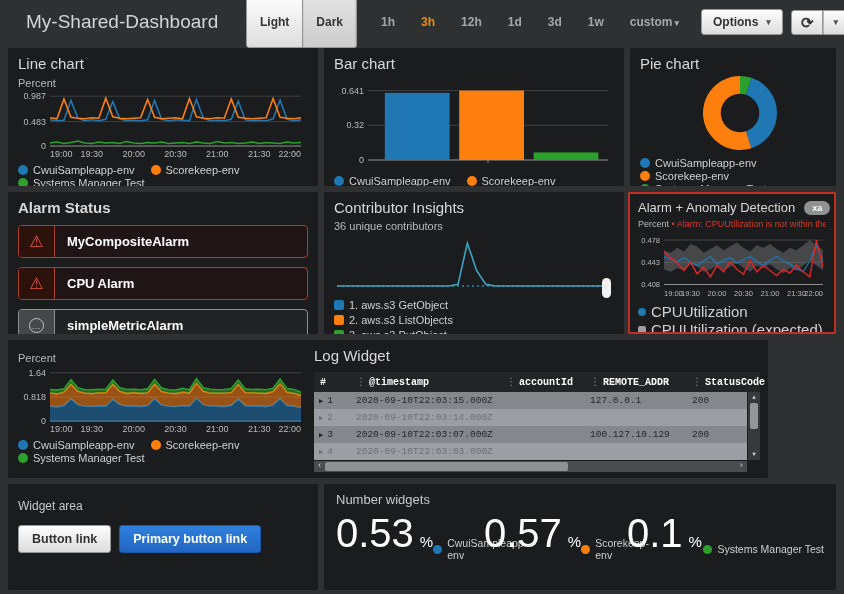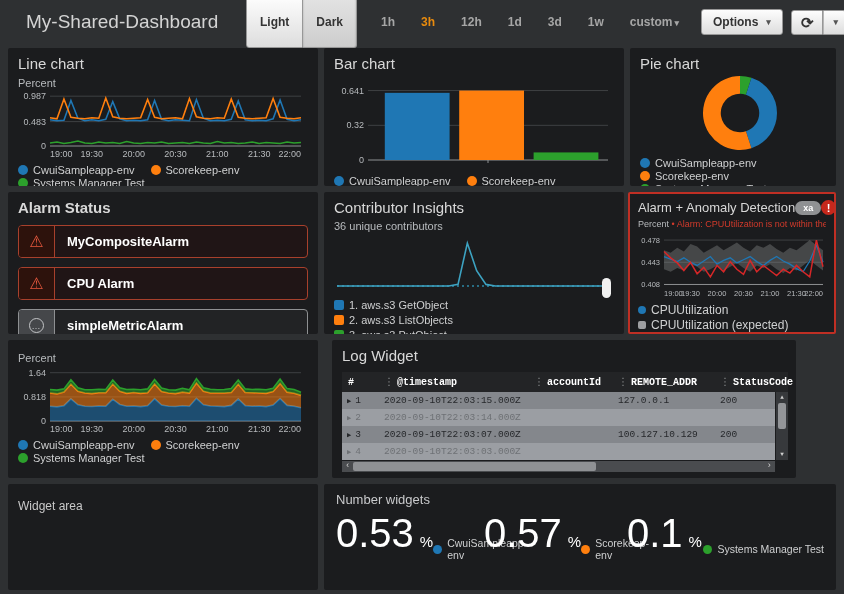--- a/index.html
+++ b/index.html
@@ -30,21 +30,21 @@
   svg text{font-family:"Liberation Sans",sans-serif}
   
   .alarm-row{display:flex;align-items:stretch;border:1px solid #a8402c;border-radius:4px;height:33px;margin-top:9px;overflow:hidden;cursor:pointer;background:#201516}
   .alarm-row.insuff{border-color:#8e9092;background:#222325}
   .alarm-ic{width:36px;display:flex;align-items:center;justify-content:center;font-size:16px;color:#e4573d;background:#2d120c;border-right:1px solid #a8402c;flex:none}
   .alarm-row.insuff .alarm-ic{color:#c3c5c7;background:#45474a;border-right-color:#8e9092;font-size:13px}
   .alarm-name{color:#fff;font-weight:bold;font-size:13px;display:flex;align-items:center;padding-left:12px}
   .insuff-circle{width:15px;height:15px;border:1.5px solid #c3c5c7;border-radius:50%;display:flex;align-items:center;justify-content:center;font-size:9px;line-height:6px;letter-spacing:1px;color:#c3c5c7}
   
   .anom{border:2px solid #bf2f24}
-  .anom-head{display:flex;align-items:center;gap:0}
+  .anom-head{display:flex;align-items:center;gap:9px}
   .pill{background:#8f9193;color:#fff;border-radius:9px;font-size:9px;font-weight:bold;padding:2px 8px;margin-left:auto}
   .errc{width:15px;height:15px;border-radius:50%;background:#c6281c;color:#fff;font-size:11px;font-weight:bold;display:flex;align-items:center;justify-content:center;flex:none}
   .alarm-line{font-size:9px;margin-top:4px;white-space:nowrap;overflow:hidden;color:#b7babd}
   .alarm-line .red{color:#d23a2b}
   
   .contrib-sub{font-size:11px;color:#b7babd;margin-top:4px}
   .clegend{font-size:11px;color:#cfd0d1;margin-top:3px}
   .clegend .li{margin-top:3px}
   .legend-scroll{position:absolute;right:13px;bottom:36px;width:9px;height:20px;border-radius:5px;background:#f1f1f1;cursor:pointer}
   
@@ -263,21 +263,21 @@
       <polyline points="26,24.560975609756092 32.625,27.097560975609753 39.25,29.634146341463413 45.875,25.829268292682926 52.5,30.26829268292683 59.125,33.43902439024391 65.75,29 72.375,24.560975609756092 79,32.170731707317074 85.625,28.365853658536587 92.25,25.829268292682926 98.875,30.902439024390247 105.5,27.73170731707317 112.125,24.560975609756092 118.75,29.634146341463413 125.375,33.43902439024391 132,28.365853658536587 138.625,24.560975609756092 145.25,29 151.875,32.170731707317074 158.5,36.60975609756099 165.125,39.780487804878064 171.75,29 178.375,13.14634146341465 185,30.26829268292683" fill="none" stroke="#1f77b4" stroke-width="1.3"></polyline>
       <polyline points="26,19.487804878048763 32.625,25.829268292682926 39.25,30.902439024390247 45.875,38.51219512195124 52.5,30.26829268292683 59.125,41.68292682926831 65.75,35.341463414634156 72.375,44.853658536585385 79,33.43902439024391 85.625,39.780487804878064 92.25,29.634146341463413 98.875,37.243902439024396 105.5,42.317073170731724 112.125,28.365853658536587 118.75,39.780487804878064 125.375,33.43902439024391 132,38.51219512195124 138.625,43.58536585365856 145.25,37.243902439024396 151.875,41.04878048780489 158.5,33.43902439024391 165.125,39.780487804878064 171.75,44.853658536585385 178.375,8.073170731707322 185,34.70731707317074" fill="none" stroke="#d62728" stroke-width="1.5"></polyline>
       <text x="26" y="64" fill="#b7babd" font-size="7.5" text-anchor="start">19:00</text>
       <text x="52.5" y="64" fill="#b7babd" font-size="7.5" text-anchor="middle">19:30</text>
       <text x="79" y="64" fill="#b7babd" font-size="7.5" text-anchor="middle">20:00</text>
       <text x="105.5" y="64" fill="#b7babd" font-size="7.5" text-anchor="middle">20:30</text>
       <text x="132" y="64" fill="#b7babd" font-size="7.5" text-anchor="middle">21:00</text>
       <text x="158.5" y="64" fill="#b7babd" font-size="7.5" text-anchor="middle">21:30</text>
       <text x="185" y="64" fill="#b7babd" font-size="7.5" text-anchor="end">22:00</text>
     </svg>
-  <div class="legend" style="font-size:12px;column-gap:20px">
+  <div class="legend" style="font-size:15px;column-gap:20px">
     <span class="li">
         <i class="dot" style="width: 8px; height: 8px; background: rgb(31, 119, 180);"></i>
         <span>CPUUtilization</span>
       </span>
     <span class="li">
         <i class="dot sq" style="width: 8px; height: 8px; background: rgb(158, 159, 161);"></i>
         <span>CPUUtilization (expected)</span>
       </span>
   </div>
 </div>
@@ -314,21 +314,21 @@
         <i class="dot" style="background: rgb(255, 127, 14);"></i>
         <span>Scorekeep-env</span>
       </span>
     <span class="li">
         <i class="dot" style="background: rgb(44, 160, 44);"></i>
         <span>Systems Manager Test</span>
       </span>
   </div>
 </div>
 
-<div class="widget" style="left:332px;top:340px;width:464px;height:138px">
+<div class="widget" style="left:304px;top:340px;width:464px;height:138px">
   <div class="wtitle">Log Widget</div>
   <div class="logtable">
     <div class="lth">
       <span class="hc c0" style="padding-left:6px">
           <span>#</span>
         </span>
       <span class="hc c1">
           <span class="colmenu">⋮</span>
           <span>@timestamp</span>
         </span>
@@ -389,20 +389,24 @@
     <div class="hscroll">
       <span class="harrow">‹</span>
       <span class="hthumb"></span>
       <span class="harrow right">›</span>
     </div>
   </div>
 </div>
 
 <div class="widget" style="left:8px;top:484px;width:310px;height:106px">
   <div class="mdtext">Widget area</div>
+  <div class="btnrow">
+    <button class="btn">Button link</button>
+    <button class="btn primary">Primary button link</button>
+  </div>
 </div>
 
 <div class="widget" style="left:324px;top:484px;width:512px;height:106px;padding:8px 12px">
   <div class="wtitle" style="font-size:13px;color:#c9cacc">Number widgets</div>
   <div class="numrow">
     <div class="numcol w1">
       <div class="bignum">
           <span>0.53</span>
           <span class="pct">%</span>
         </div>

